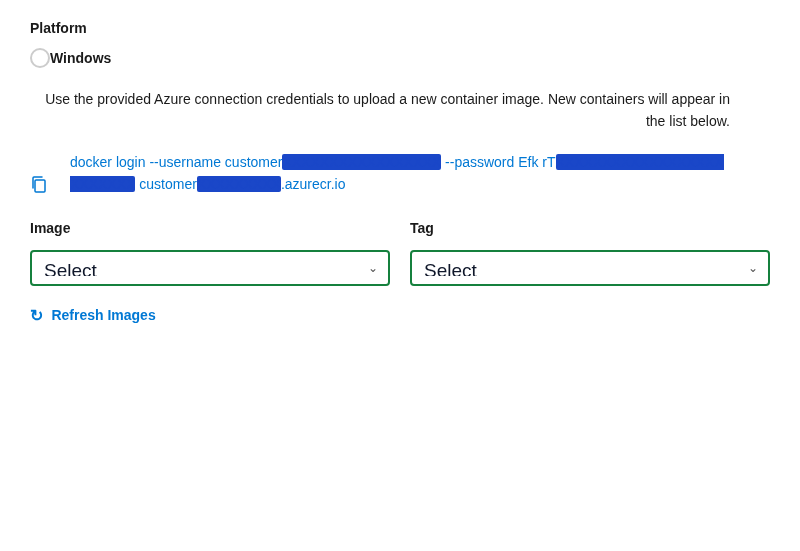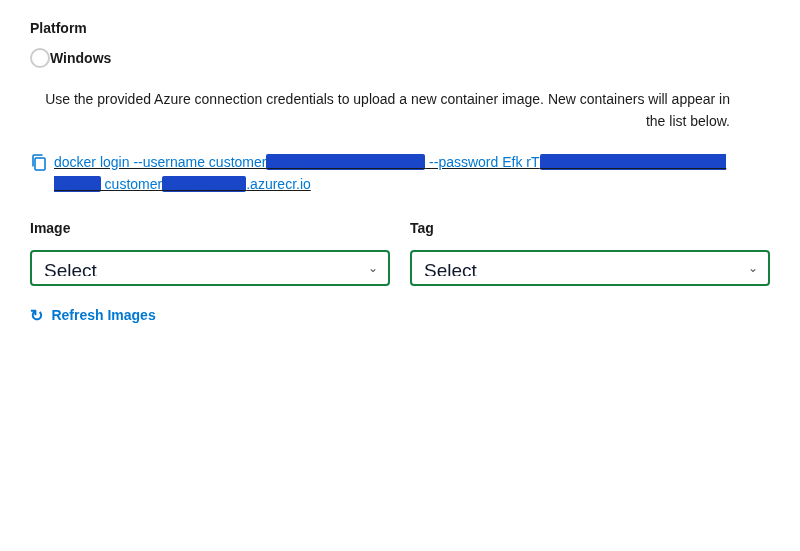--- a/index.html
+++ b/index.html
@@ -69,25 +69,24 @@
       font-size: 14px;
       color: #1a1a1a;
       line-height: 1.6;
       margin-bottom: 18px;
       max-width: 700px;
       text-align: right;
     }
 
     .command-block {
       display: flex;
-      align-items: flex-start;
-      gap: 6px;
+      align-items: flex-end;
+      gap: 22px;
       margin-bottom: 24px;
       max-width: 700px;
-      text-decoration: underline;
     }
 
     .copy-icon {
       flex-shrink: 0;
       margin-top: 2px;
       color: #0078d4;
       cursor: pointer;
     }
 
     .command-text {

